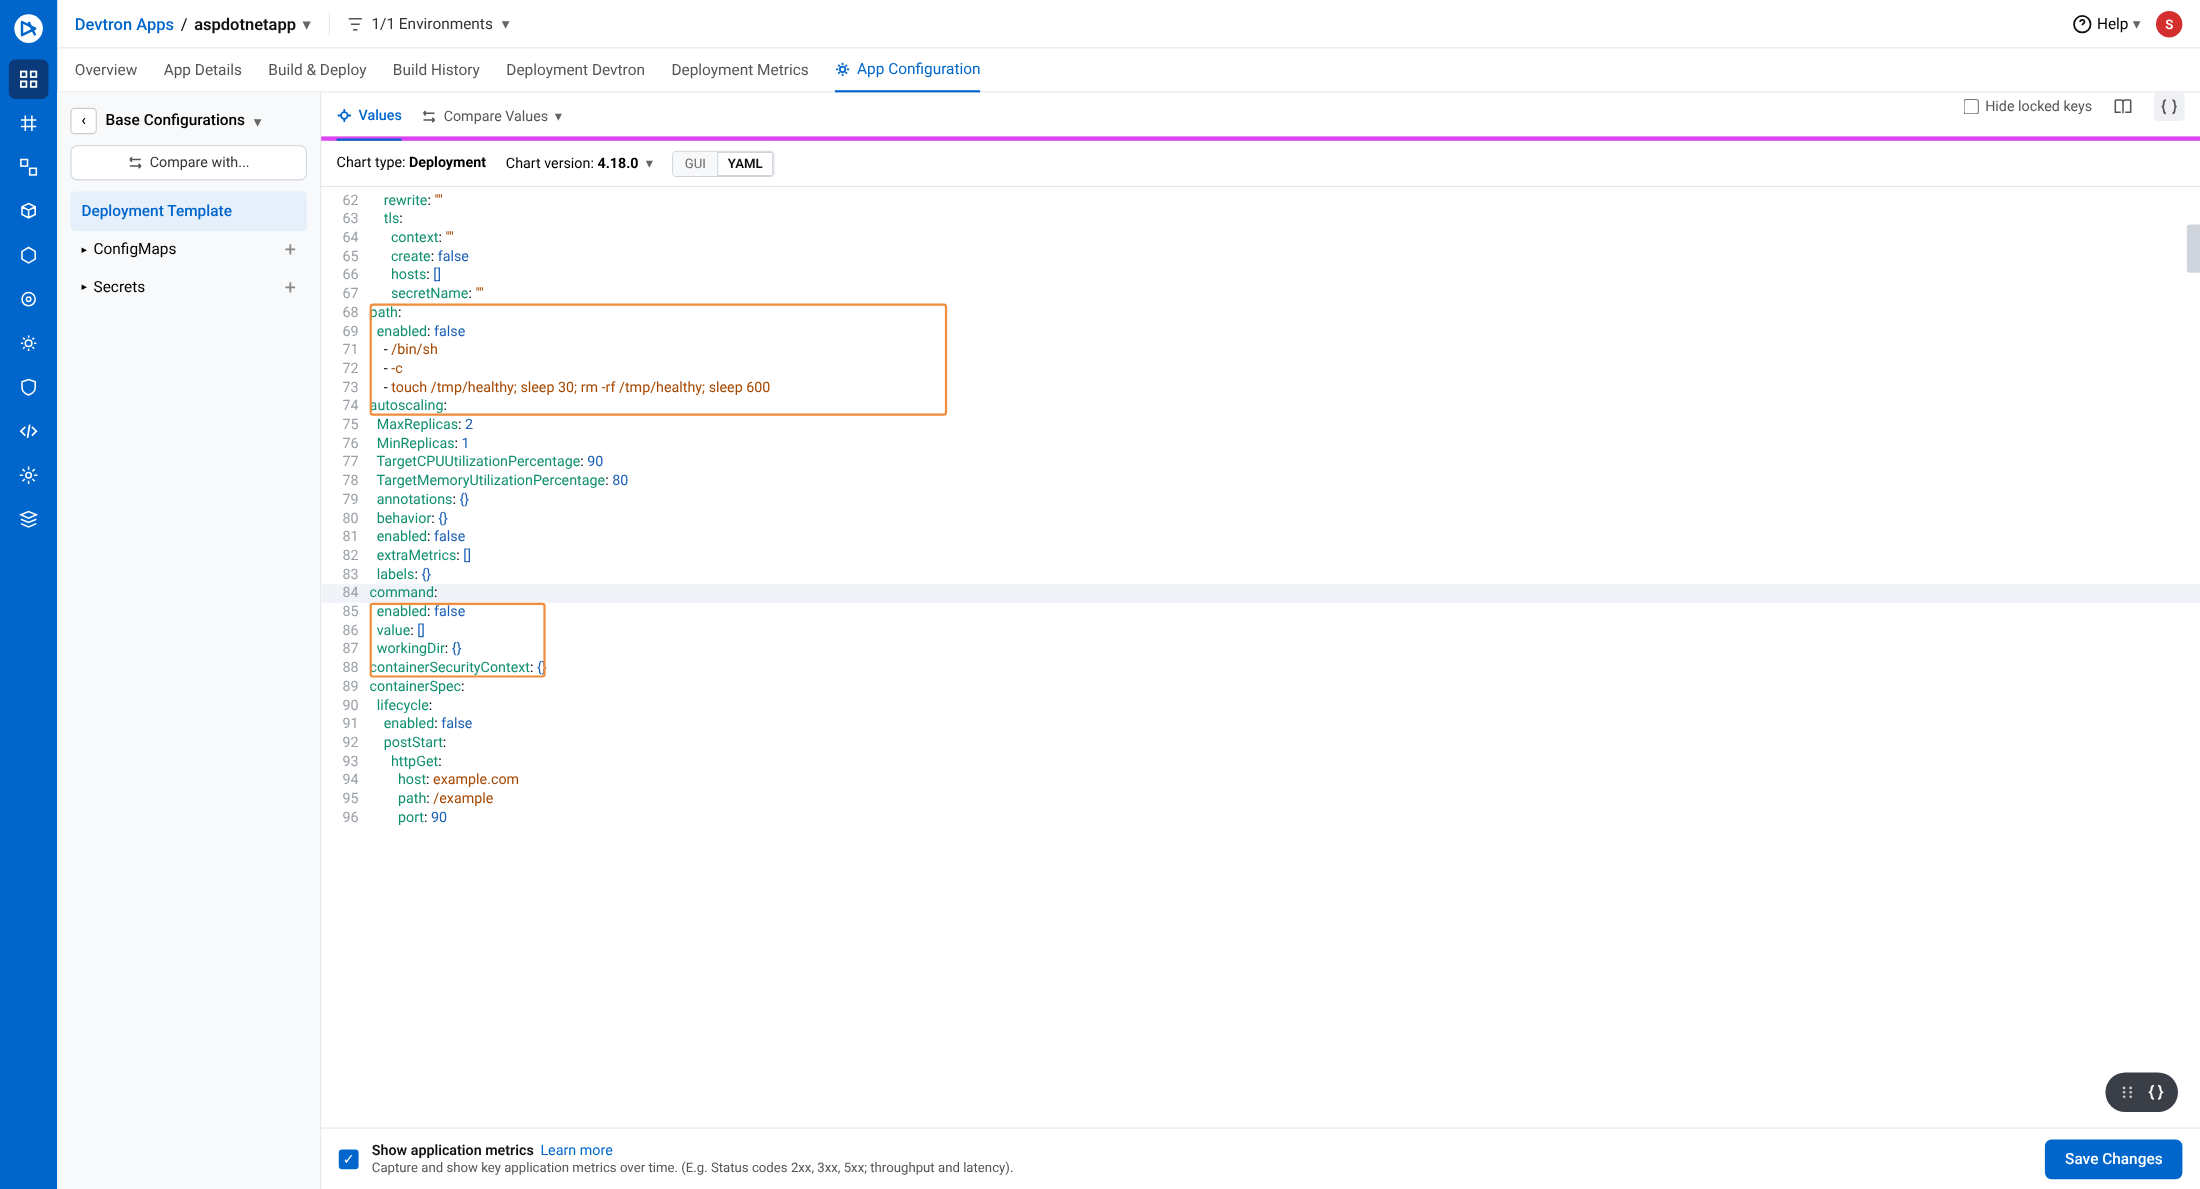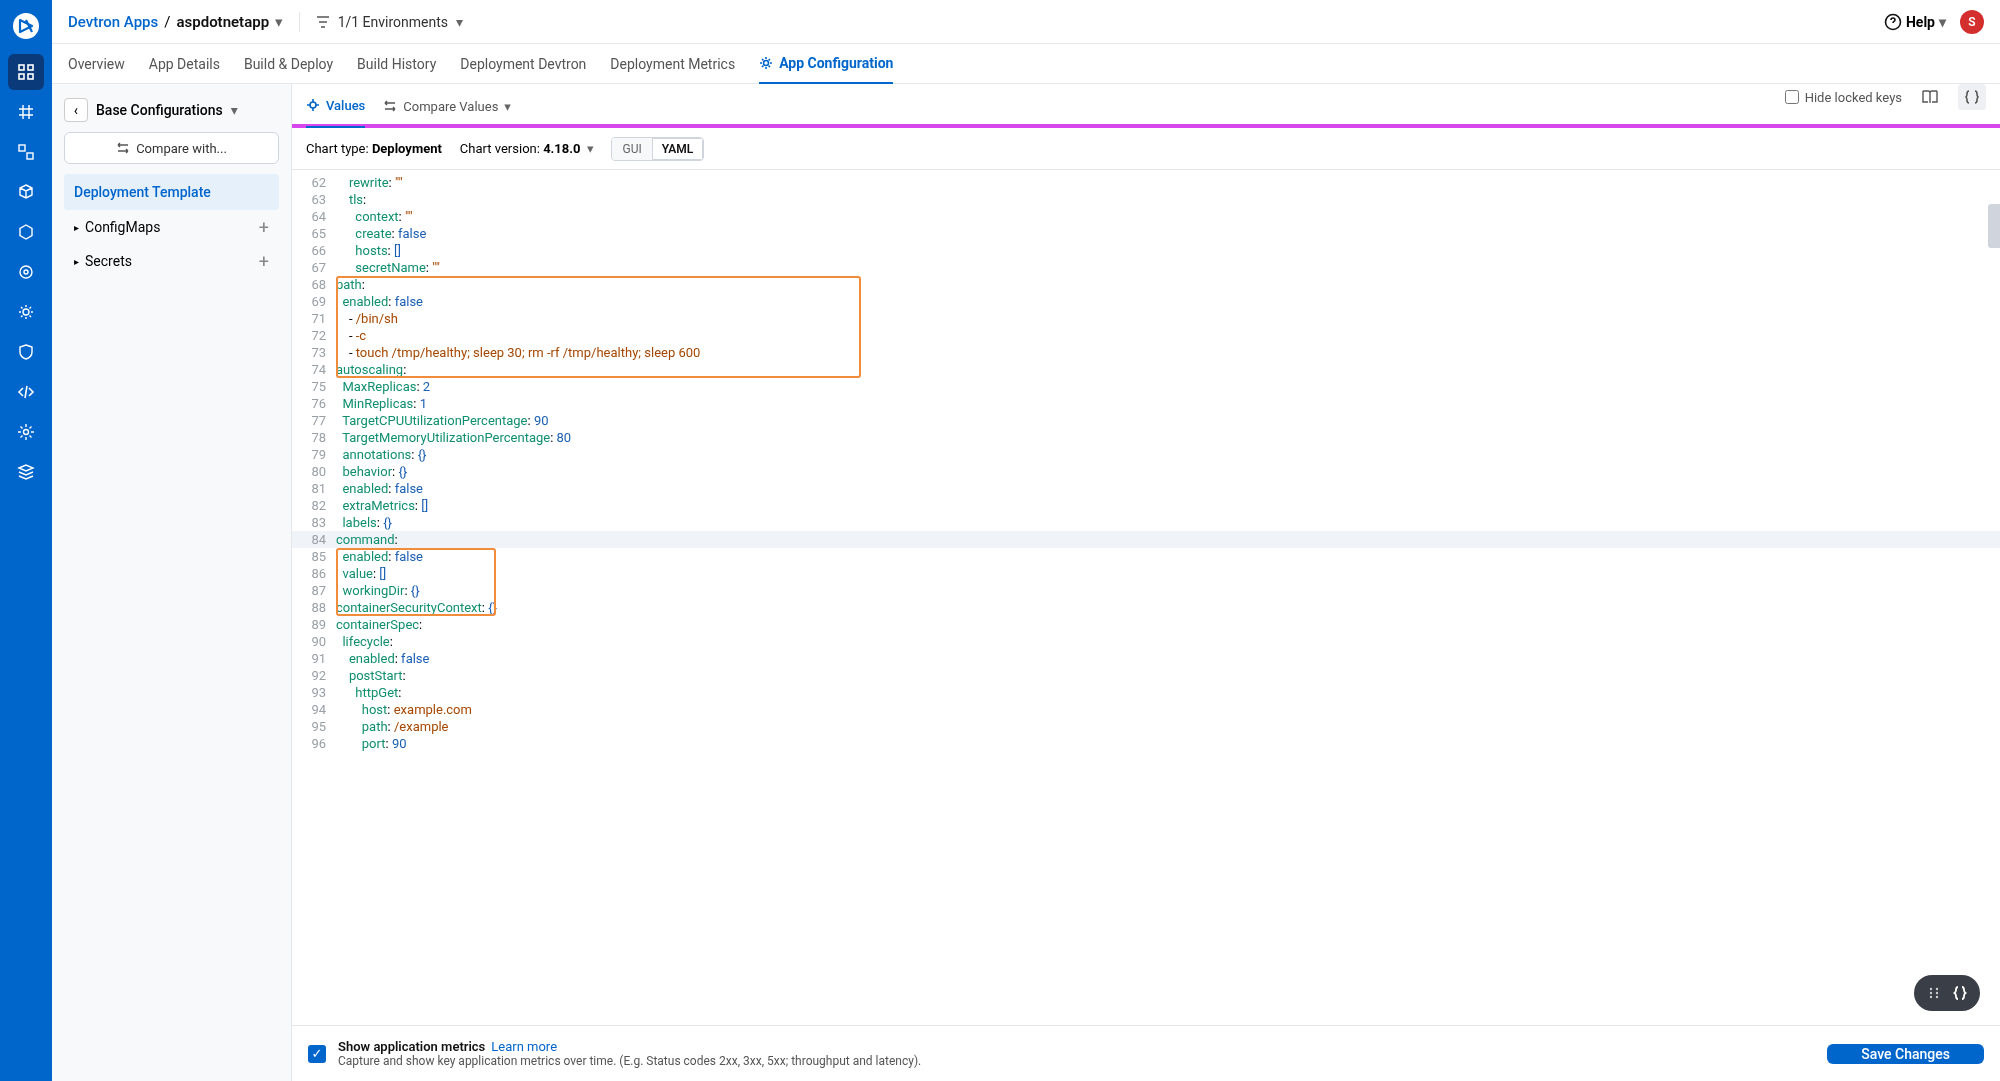--- a/index.html
+++ b/index.html
@@ -11,25 +11,25 @@
 .rail-item.active{background:#0a3a7a}
 .main{flex:1;display:flex;flex-direction:column;min-width:0}
 .topbar{height:44px;display:flex;align-items:center;padding:0 16px;gap:16px;border-bottom:1px solid #e5e7eb}
 .breadcrumb{display:flex;align-items:center;gap:6px;font-size:15px}
 .breadcrumb .crumb-link{color:#0066cc;font-weight:500}
 .breadcrumb .crumb-app{font-weight:600;color:#111}
 .chevdown{color:#666}
 .vsep{width:1px;height:20px;background:#e5e7eb}
 .envsel{display:flex;align-items:center;gap:8px;font-size:14px;color:#333;cursor:pointer}
 .topbar-right{margin-left:auto;display:flex;align-items:center;gap:14px}
-.help{display:flex;align-items:center;gap:4px;font-size:14px;font-weight:700;cursor:pointer}
+.help{display:flex;align-items:center;gap:4px;font-size:14px;font-weight:400;cursor:pointer}
 .avatar{width:24px;height:24px;border-radius:50%;background:#d32f2f;color:#fff;display:flex;align-items:center;justify-content:center;font-size:12px;font-weight:600}
 .tabrow{height:40px;display:flex;align-items:center;padding:0 16px;gap:24px;border-bottom:1px solid #e5e7eb;font-size:14px}
 .tab{color:#555;cursor:pointer;height:40px;display:flex;align-items:center;gap:6px}
-.tab.active{color:#0066cc;border-bottom:2px solid #0066cc;font-weight:700}
+.tab.active{color:#0066cc;border-bottom:2px solid #0066cc;font-weight:400}
 .content{flex:1;display:flex;min-height:0}
 .sidecol{width:240px;background:#f7f9fb;border-right:1px solid #e5e7eb;padding:14px 12px;display:flex;flex-direction:column;gap:10px;flex-shrink:0}
 .backrow{display:flex;align-items:center;gap:8px;font-size:14px;font-weight:500}
 .backbtn{width:24px;height:24px;border:1px solid #ccc;border-radius:4px;display:flex;align-items:center;justify-content:center;cursor:pointer;background:#fff}
 .comparebtn{border:1px solid #d0d5dd;background:#fff;border-radius:6px;height:32px;display:flex;align-items:center;justify-content:center;gap:6px;font-size:13px;cursor:pointer;color:#333}
 .sideitem{height:36px;display:flex;align-items:center;padding:0 10px;border-radius:4px;font-size:14px;cursor:pointer}
 .sideitem.active{background:#e6f0fb;color:#0066cc;font-weight:500}
 .sideexp{display:flex;align-items:center;justify-content:space-between;padding:0 10px;height:34px;font-size:14px;cursor:pointer}
 .sideexp .plus{color:#888;font-size:18px}
 .editor-wrap{flex:1;display:flex;flex-direction:column;min-width:0;position:relative}
@@ -53,21 +53,21 @@
 .s{color:#a64700}
 .v{color:#1a5fb4}
 .currline{background:#f0f4f8}
 .hl{position:absolute;border:2px solid #f08c3a;border-radius:3px;pointer-events:none}
 .footer{height:56px;border-top:1px solid #e5e7eb;display:flex;align-items:center;padding:0 16px;gap:12px}
 .footer .cb{width:18px;height:18px;border-radius:3px;background:#0066cc;display:flex;align-items:center;justify-content:center;color:#fff;font-size:13px;cursor:pointer}
 .footer-txt{font-size:13px}
 .footer-txt .ttl{font-weight:600;color:#111}
 .footer-txt .lnk{color:#0066cc;cursor:pointer;margin-left:6px}
 .footer-txt .sub{color:#555;font-size:12px}
-.savebtn{margin-left:auto;background:#0066cc;color:#fff;border:none;border-radius:6px;height:20px;padding:0 34px;font-size:14px;font-weight:500;cursor:pointer}
+.savebtn{margin-left:auto;background:#0066cc;color:#fff;border:none;border-radius:6px;height:36px;padding:0 18px;font-size:14px;font-weight:500;cursor:pointer}
 .float{position:absolute;bottom:70px;right:20px;background:#3a3f47;color:#fff;border-radius:20px;height:36px;display:flex;align-items:center;padding:0 8px;gap:2px;cursor:pointer}
 .float span{display:flex;align-items:center;justify-content:center;width:24px;height:24px}
 .scrollhint{position:absolute;right:0;top:120px;width:12px;height:44px;background:#d0d5dd;border-radius:3px 0 0 3px}
 svg{display:block}
 </style>
 </head>
 <body>
 
 <div class="app">
   <div class="rail">

